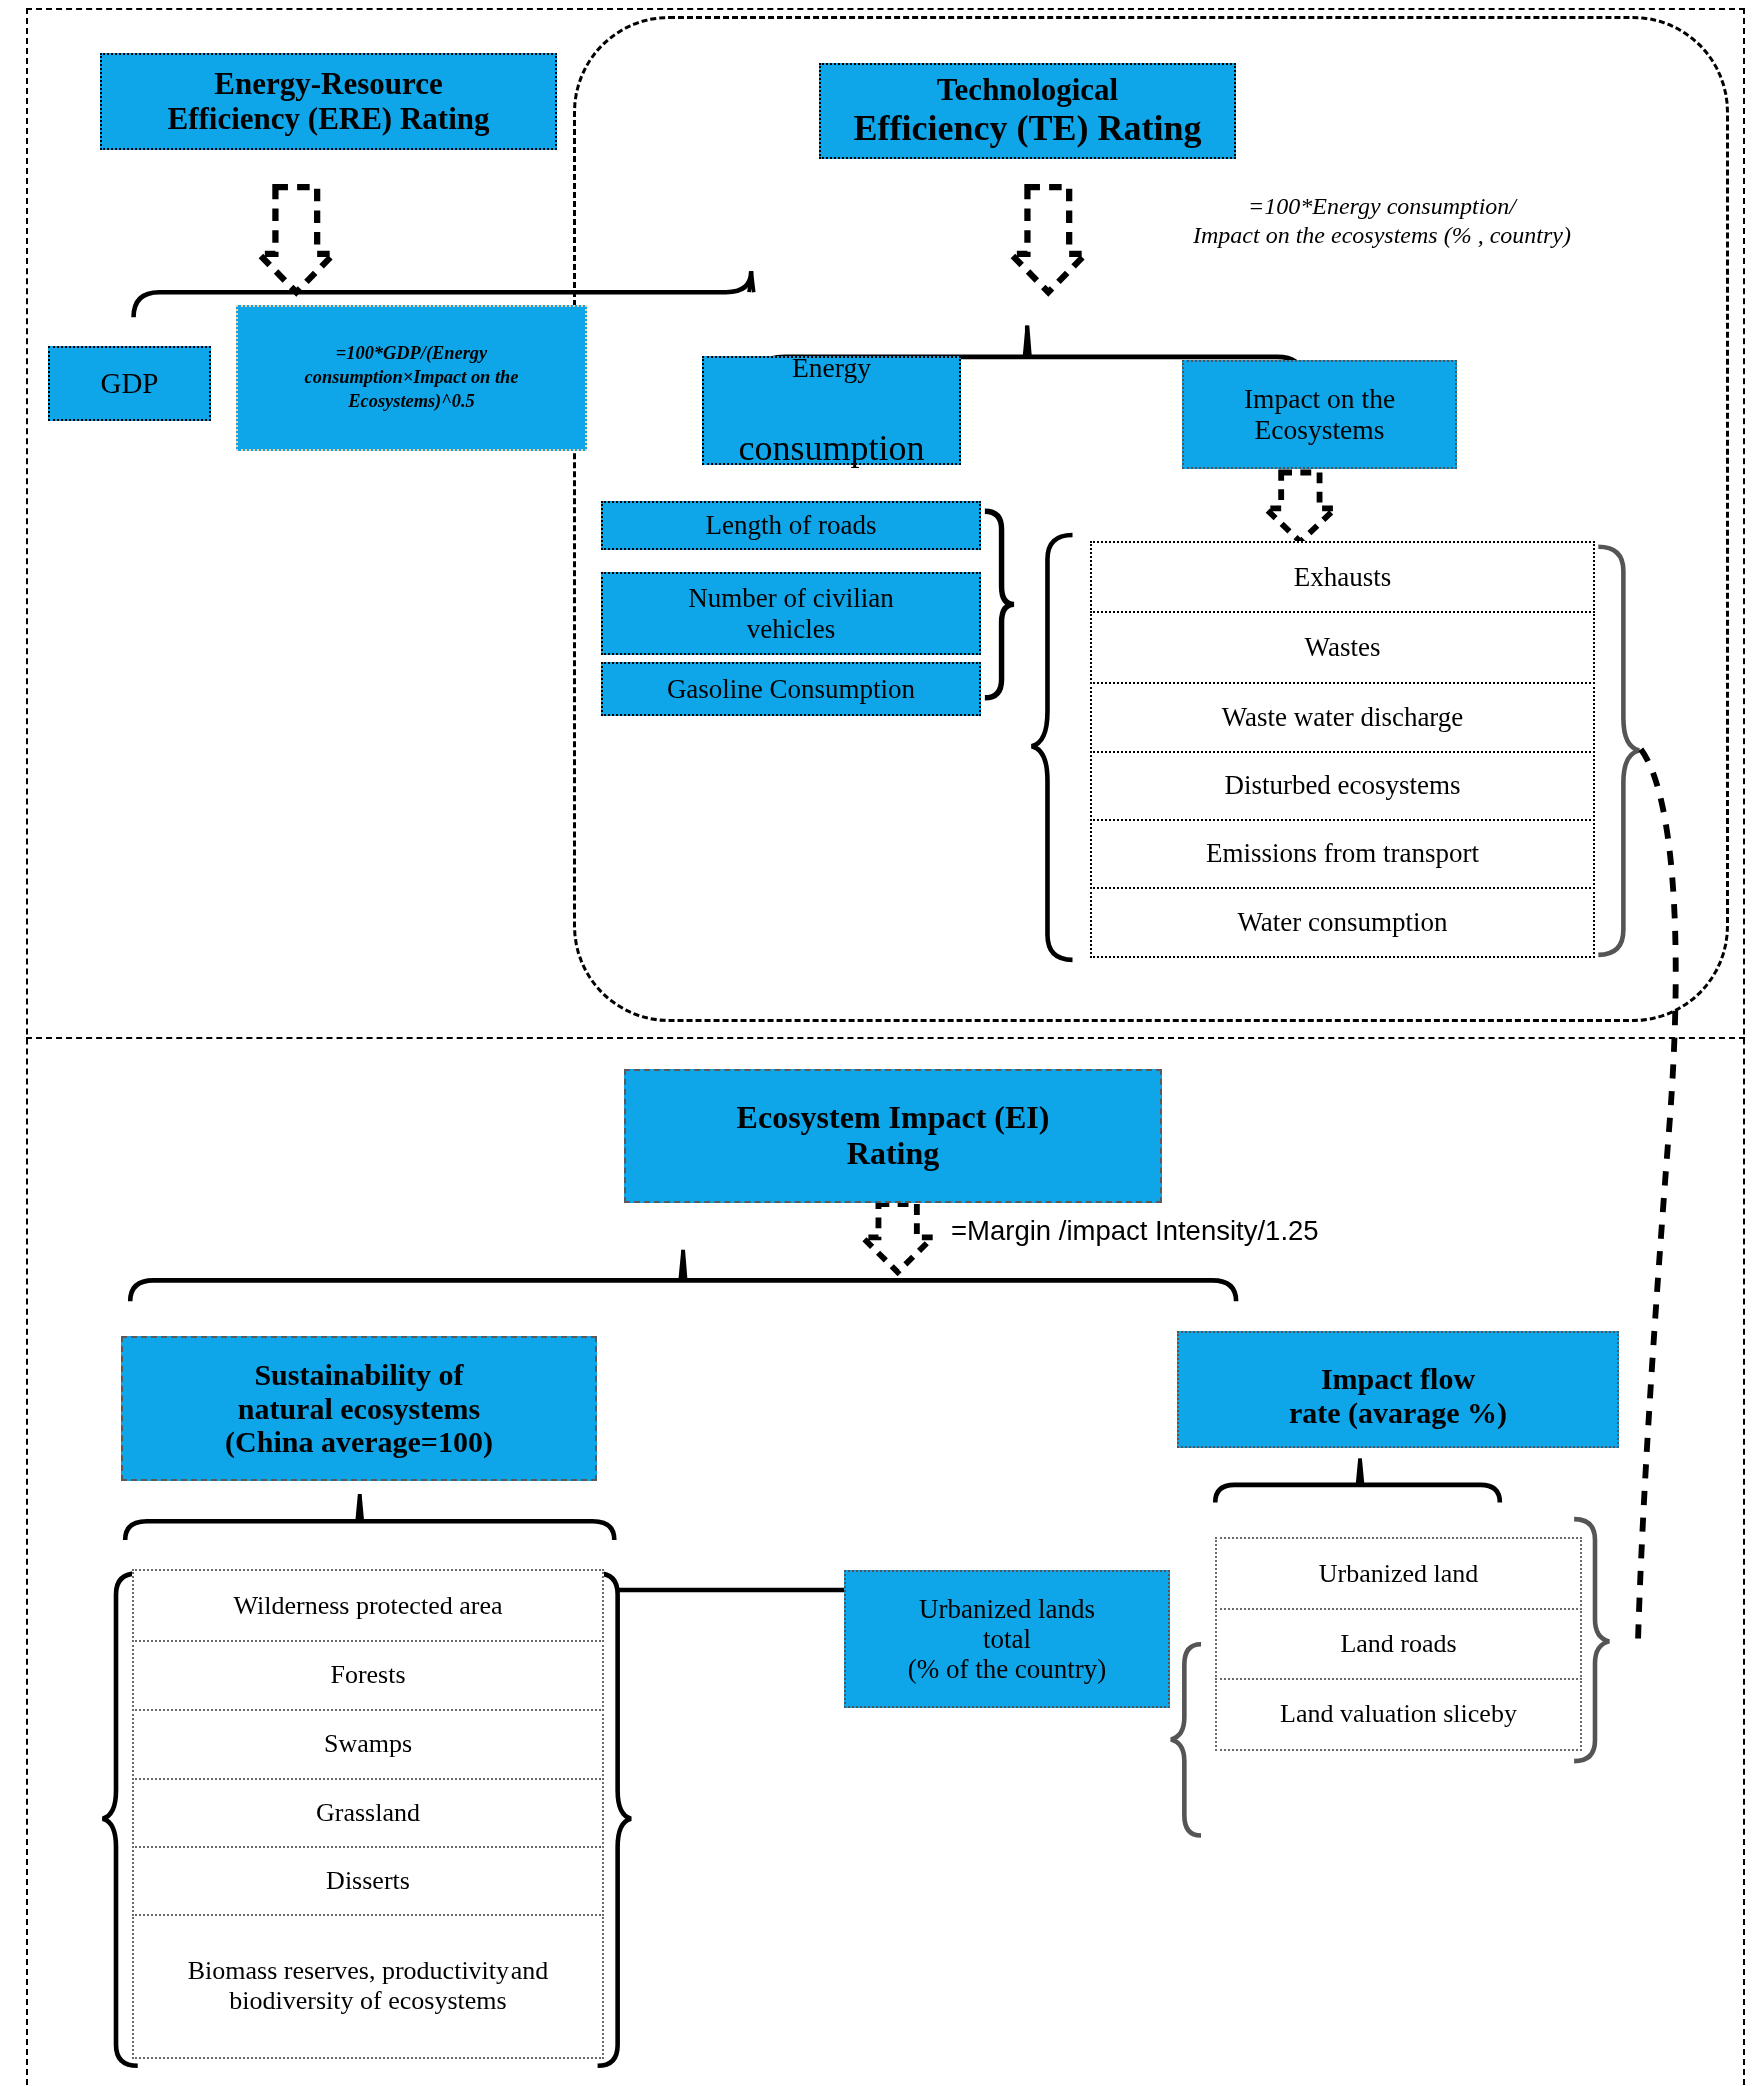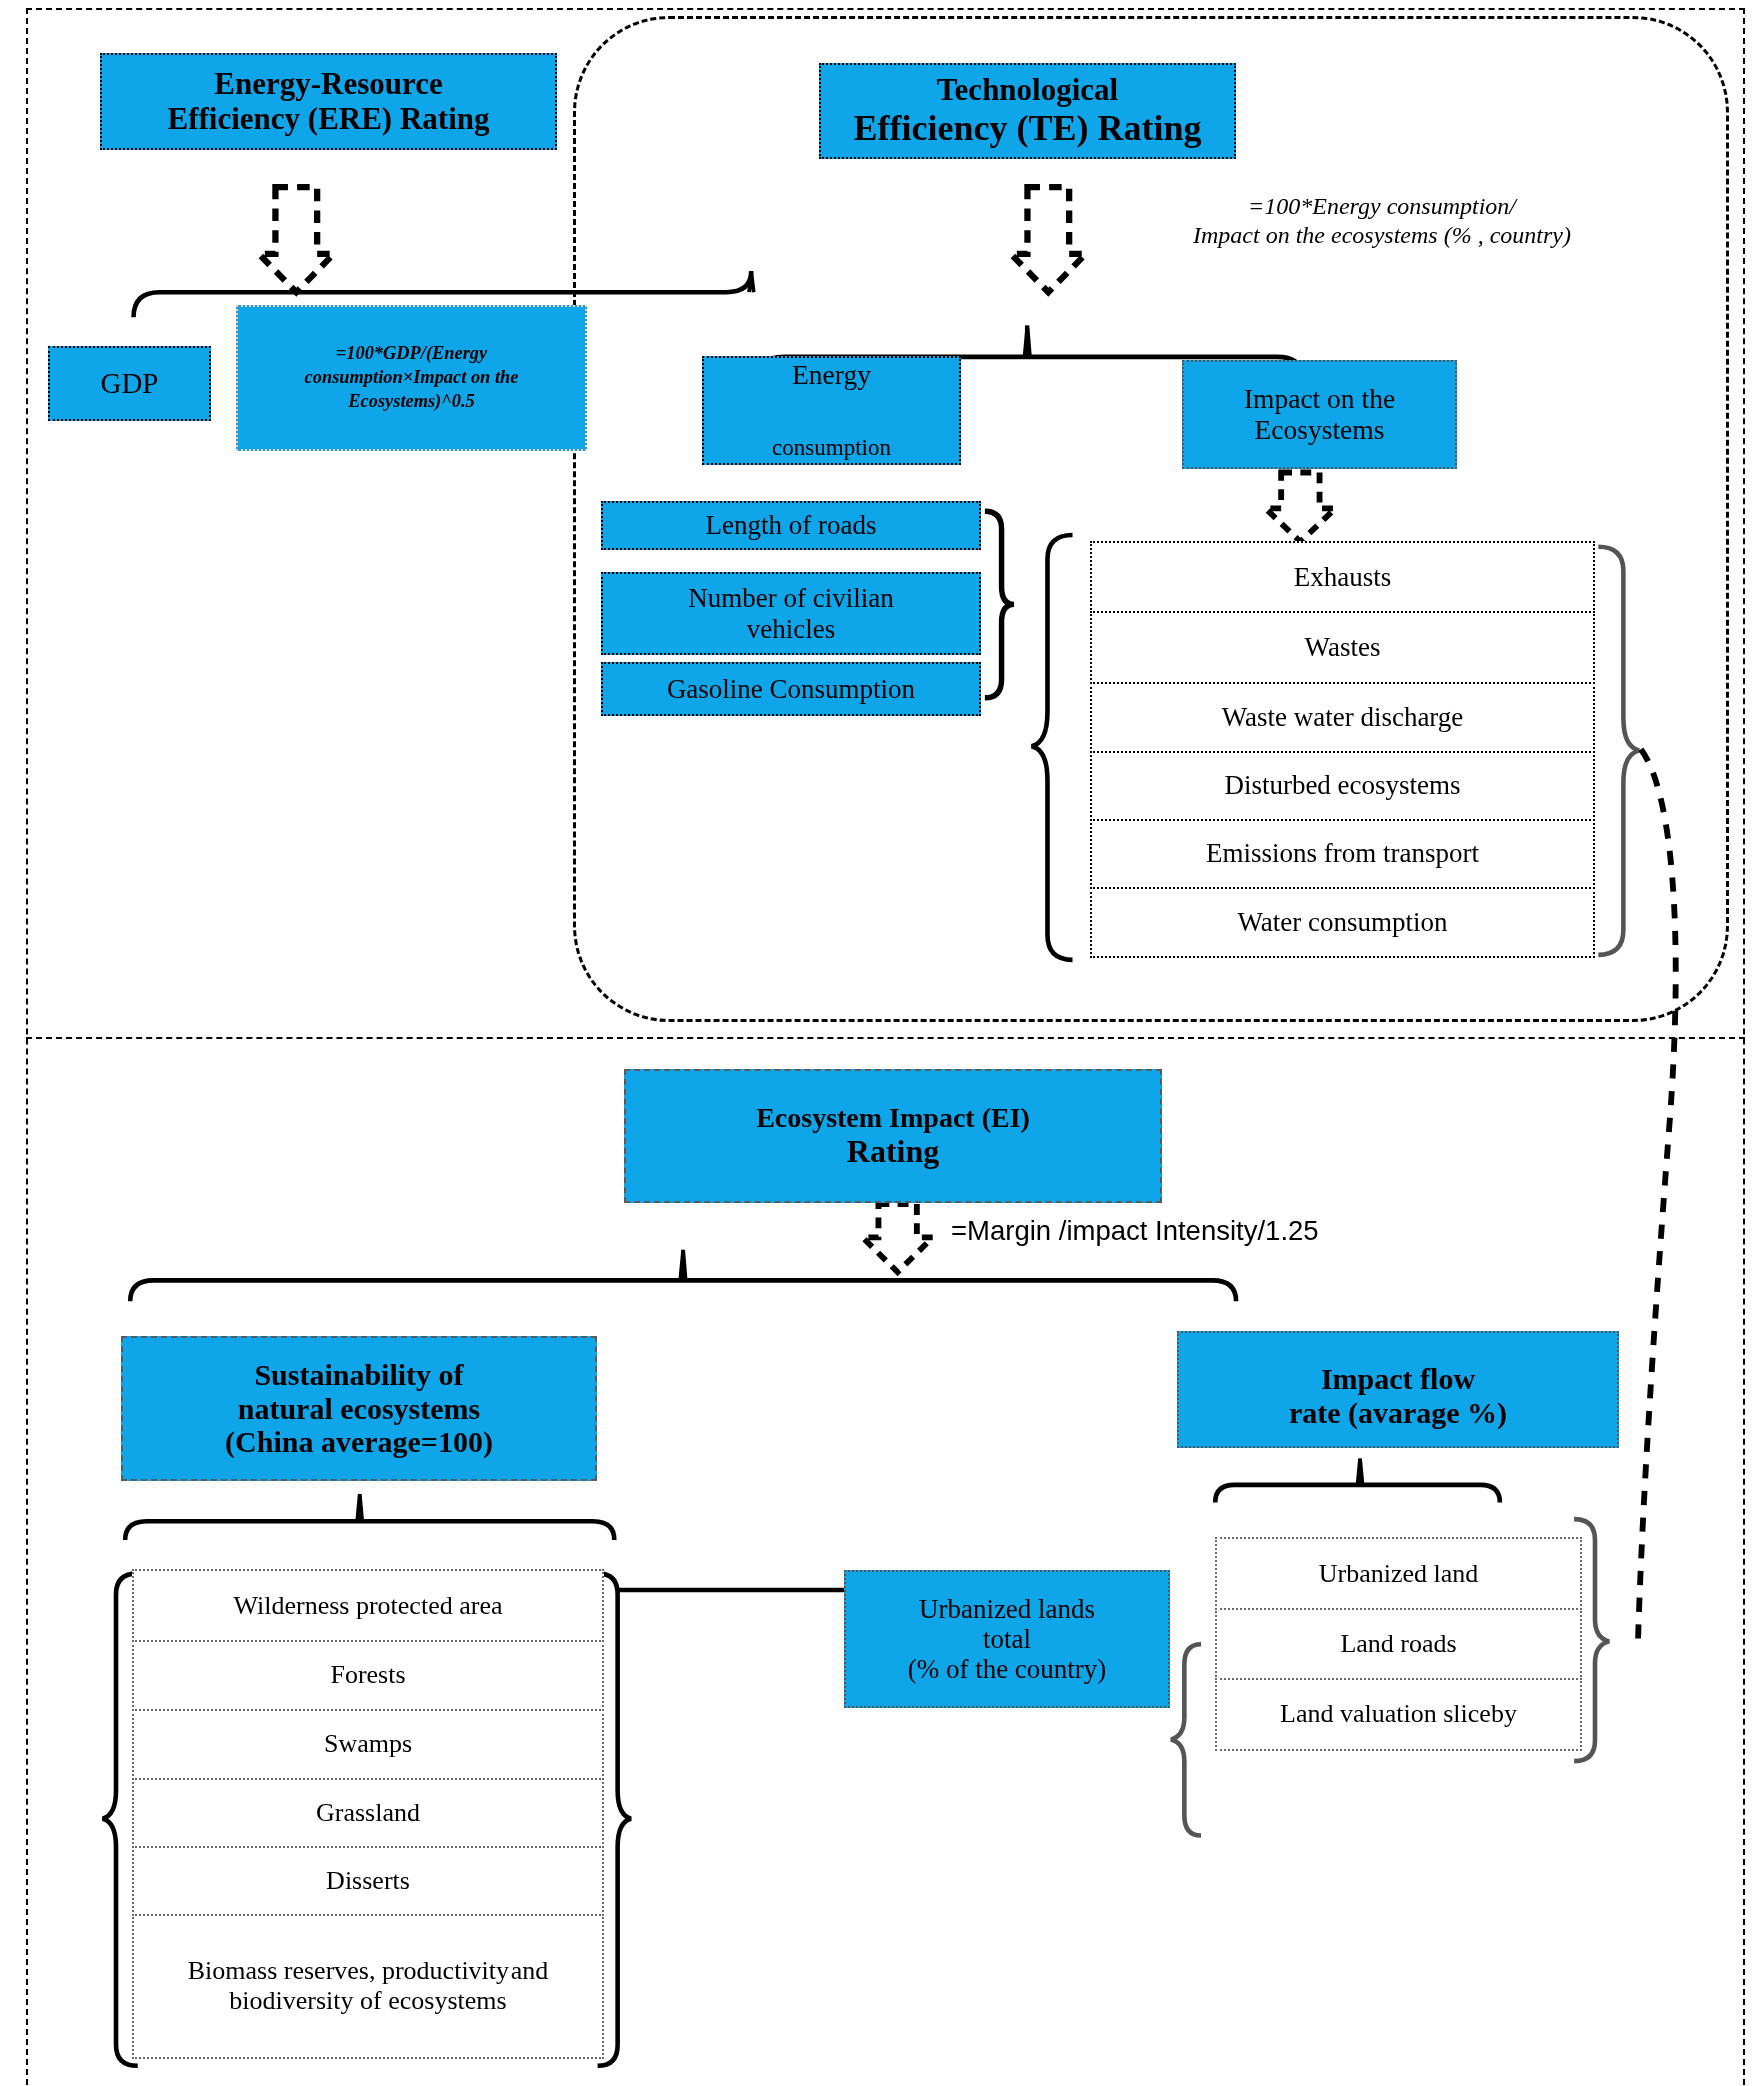--- a/index.html
+++ b/index.html
@@ -141,21 +141,21 @@
     <div>
       <span class="serif ital bold" style="font-size:18.4px;line-height:1.30;">=100*GDP/(Energy</span>
       <span class="serif ital bold" style="font-size:18.4px;line-height:1.30;">consumption×Impact on the</span>
       <span class="serif ital bold" style="font-size:18.4px;line-height:1.30;">Ecosystems)^0.5</span>
     </div>
   </div>
 
   <div class="bx d-black-fine" style="left:702px;top:356px;width:259px;height:109px;">
     <div>
       <span class="serif" style="font-size:27.5px;">Energy</span>
-      <span class="serif" style="font-size:23px;margin-top:44px;">consumption</span>
+      <span class="serif" style="font-size:36px;margin-top:44px;">consumption</span>
     </div>
   </div>
 
   <div class="bx d-gray-fine" style="left:1182px;top:360px;width:275px;height:109px;">
     <div>
       <span class="serif" style="font-size:27.5px;">Impact on the</span>
       <span class="serif" style="font-size:27.5px;">Ecosystems</span>
     </div>
   </div>
 
@@ -190,21 +190,21 @@
     <div class="row" style="height:70px;">
       <span class="serif" style="font-size:27px;">Emissions from transport</span>
     </div>
     <div class="row" style="height:71px;">
       <span class="serif" style="font-size:27px;">Water consumption</span>
     </div>
   </div>
 
   <div class="bx d-gray-dash" style="left:624px;top:1069px;width:538px;height:134px;">
     <div>
-      <span class="serif bold" style="font-size:28px;">Ecosystem Impact (EI)</span>
+      <span class="serif bold" style="font-size:32px;">Ecosystem Impact (EI)</span>
       <span class="serif bold" style="font-size:32px;">Rating</span>
     </div>
   </div>
 
   <div class="abs" style="left:951px;top:1215px;width:459px;">
     <span class="sans" style="font-size:27.5px;display:block;white-space:nowrap;">=Margin /impact Intensity/1.25</span>
   </div>
 
   <div class="bx d-gray-dash" style="left:121px;top:1336px;width:476px;height:145px;">
     <div>

